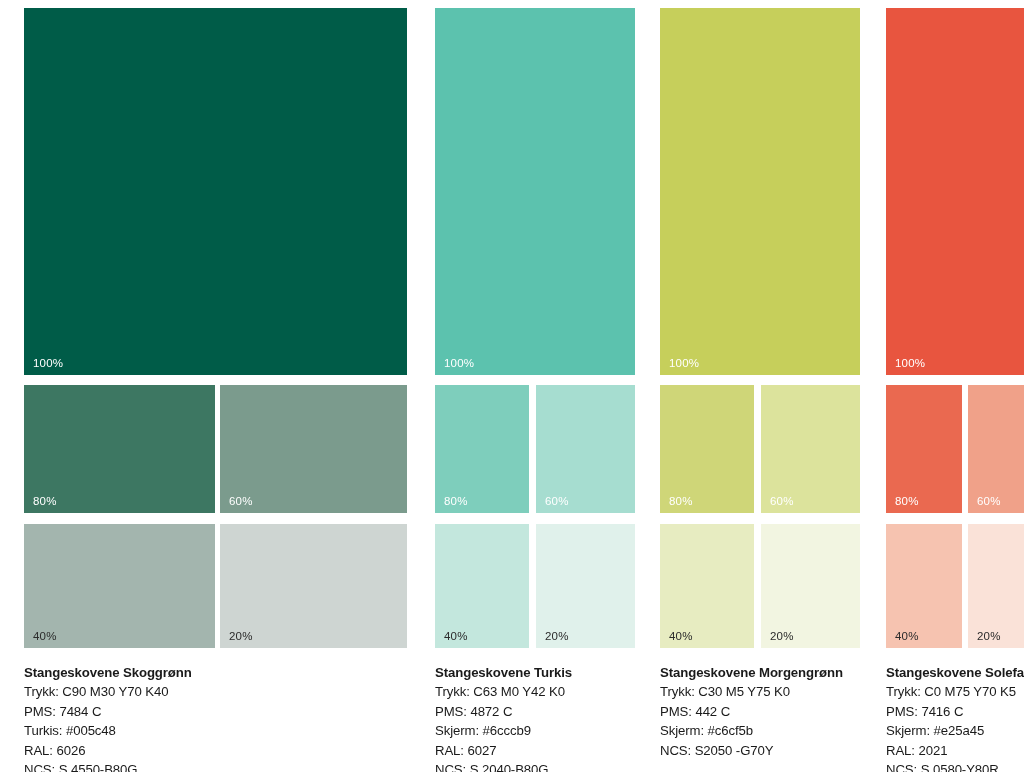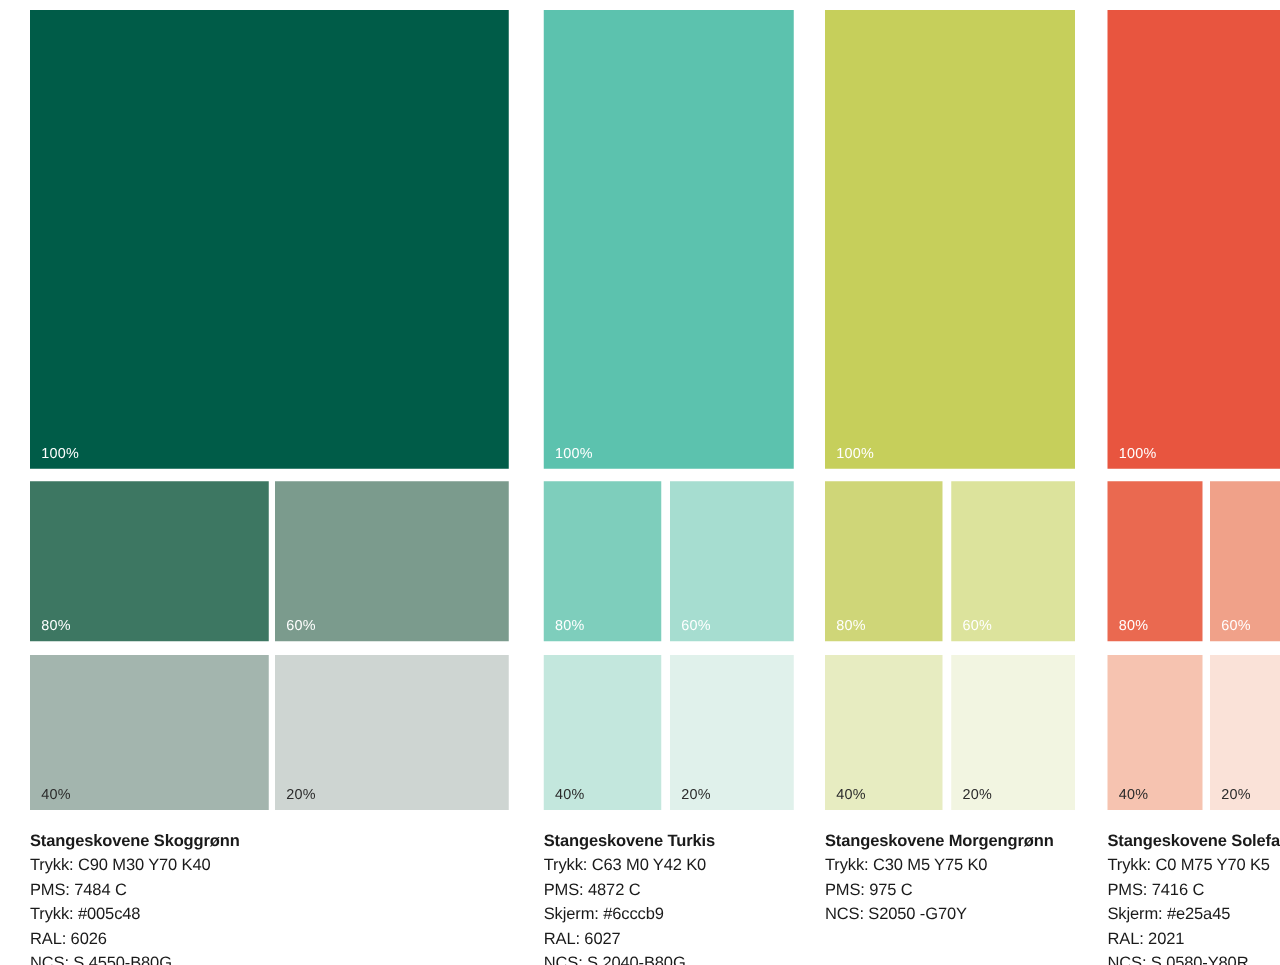--- a/index.html
+++ b/index.html
@@ -92,21 +92,21 @@
     </div>
 
     <div class="swatch" id="c0-t20" style="left: 196px; top: 516px; width: 187px; height: 124px; background-color: rgb(206, 213, 210);">
       <span class="swatch-label label-dark" style="color: rgb(43, 43, 43);">20%</span>
     </div>
 
     <div class="color-info">
       <div class="info-title">Stangeskovene Skoggrønn</div>
       <div class="info-line">Trykk: C90 M30 Y70 K40</div>
       <div class="info-line">PMS: 7484 C</div>
-      <div class="info-line">Trykk: #005c48</div>
+      <div class="info-line">Turkis: #005c48</div>
       <div class="info-line">RAL: 6026</div>
       <div class="info-line">NCS: S 4550-B80G</div>
     </div>
   </div>
 
   <div class="palette-column" style="left:411px; width:200px;">
 
     <div class="swatch" id="c1-full" style="left: 0px; top: 0px; width: 200px; height: 367px; background-color: rgb(92, 194, 174);">
       <span class="swatch-label label-light" style="color: rgb(255, 255, 255);">100%</span>
     </div>
@@ -155,21 +155,22 @@
       <span class="swatch-label label-dark" style="color: rgb(43, 43, 43);">40%</span>
     </div>
 
     <div class="swatch" id="c2-t20" style="left: 101px; top: 516px; width: 99px; height: 124px; background-color: rgb(242, 245, 225);">
       <span class="swatch-label label-dark" style="color: rgb(43, 43, 43);">20%</span>
     </div>
 
     <div class="color-info">
       <div class="info-title">Stangeskovene Morgengrønn</div>
       <div class="info-line">Trykk: C30 M5 Y75 K0</div>
-      <div class="info-line">PMS: 975 C</div>
+      <div class="info-line">PMS: 442 C</div>
+      <div class="info-line">Skjerm: #c6cf5b</div>
       <div class="info-line">NCS: S2050 -G70Y</div>
     </div>
   </div>
 
   <div class="palette-column" style="left:862px; width:162px;">
 
     <div class="swatch" id="c3-full" style="left: 0px; top: 0px; width: 162px; height: 367px; background-color: rgb(232, 85, 63);">
       <span class="swatch-label label-light" style="color: rgb(255, 255, 255);">100%</span>
     </div>
 

